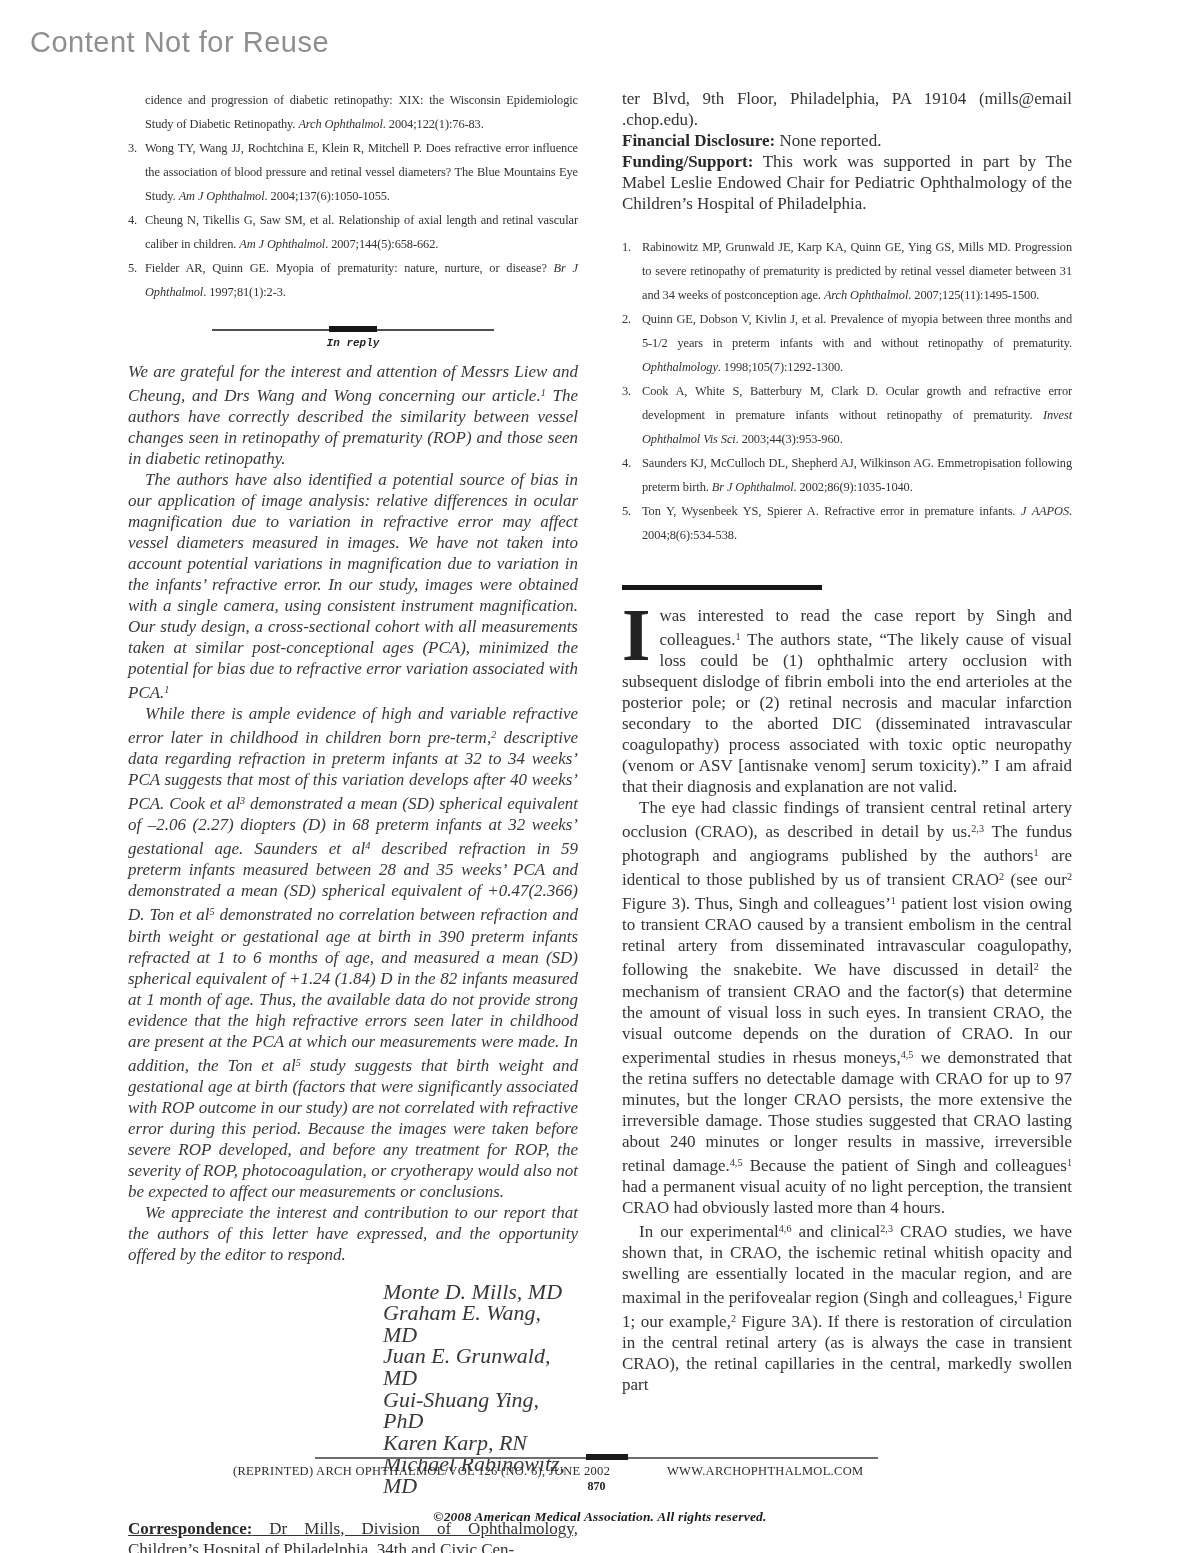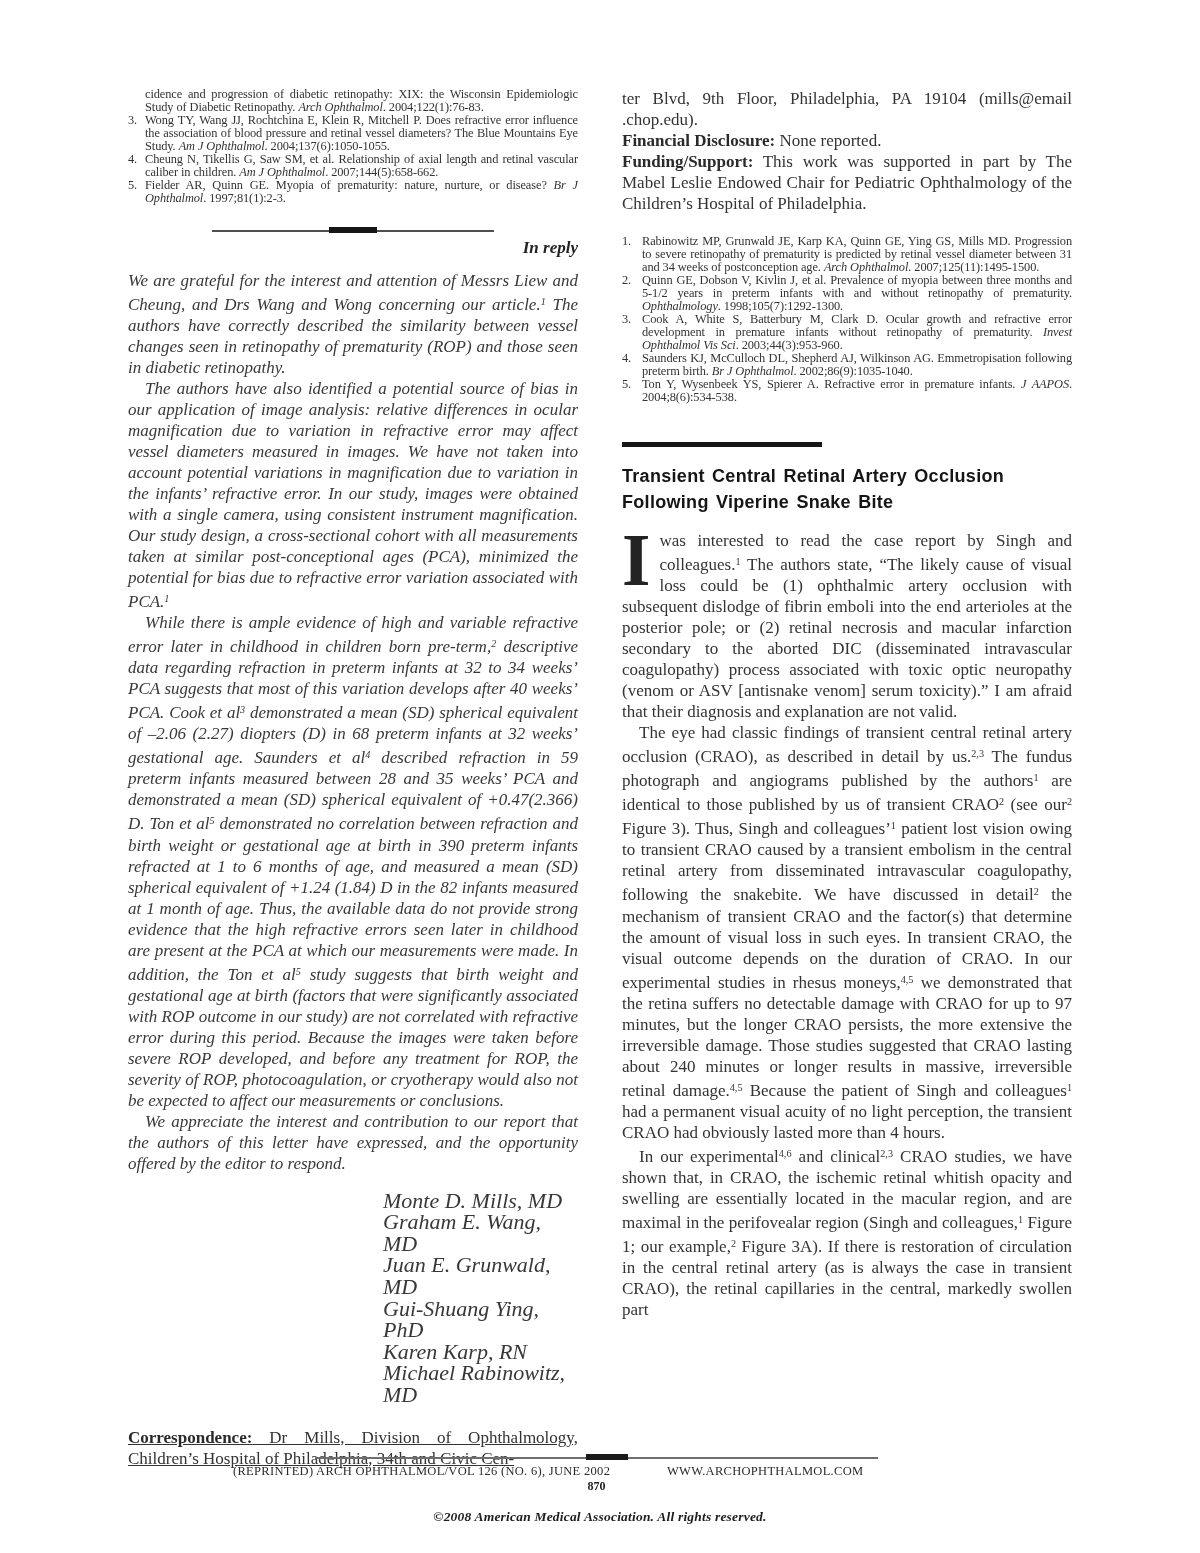--- a/index.html
+++ b/index.html
@@ -5,32 +5,32 @@
   html,body{margin:0;padding:0;background:#fff;}
   .page{position:relative;width:1200px;height:1553px;background:#fff;overflow:hidden;
         font-family:"Liberation Serif","DejaVu Serif",serif;color:#333;}
   .watermark{position:absolute;left:30px;top:26px;font-family:"Liberation Sans",sans-serif;
         font-size:29px;color:#8f8f8f;letter-spacing:.5px;}
   .col{position:absolute;top:88px;width:450px;}
   .col-left{left:128px;}
   .col-right{left:622px;}
 
   
-  .refs{font-size:12.4px;line-height:13px;letter-spacing:-.1px;color:#333;}
+  .refs{font-size:12.4px;line-height:24px;letter-spacing:-.1px;color:#333;}
   .refs-cont{margin-left:17px;text-align:justify;}
   .ref{display:flex;}
   .ref-num{flex:0 0 17px;}
   .refs-right .ref-num{flex:0 0 20px;}
   .ref-text{flex:1;text-align:justify;}
   .refs-block-right{margin-top:21px;}
 
   
   .divider{position:relative;width:282px;height:2px;background:#4f4f4f;margin:25px auto 0;}
   .divider-thick{position:absolute;left:calc(50% - 24px);top:-3px;width:48px;height:6px;background:#161616;}
-  .reply-label{margin-top:6px;text-align:right;font-style:italic;font-weight:bold;font-size:17px;color:#232323;}
+  .reply-label{margin-top:6px;text-align:center;font-style:italic;font-weight:bold;font-size:11px;color:#232323;font-family:Liberation Mono, monospace;}
   .reply-body{margin-top:12px;font-style:italic;font-size:17px;line-height:21px;color:#383838;}
   .reply-body p{margin:0;text-align:justify;}
   .reply-body p + p{text-indent:17px;}
   .signatures{margin-top:16px;margin-left:255px;font-style:italic;font-size:22px;line-height:21.6px;color:#383838;}
   .corr{margin:21px 0 0;font-size:17px;line-height:21px;text-align:justify;text-decoration:underline;}
 
   
   .body-p{margin:0;font-size:17px;line-height:21px;text-align:justify;}
   .section-bar{margin-top:38px;width:200px;height:5px;background:#161616;}
   .section-heading{margin:16px 0 0;font-family:"Liberation Sans",sans-serif;font-weight:700;
@@ -54,20 +54,21 @@
   .footer-page{position:absolute;top:1479px;left:315px;width:563px;text-align:center;
         font-weight:bold;font-size:12px;color:#222;}
   .footer-copy{position:absolute;top:1509px;left:128px;width:944px;text-align:center;
         font-weight:bold;font-size:13.5px;color:#1c1c1c;letter-spacing:.2px;font-style:italic;}
 </style>
 </head>
 <body>
 
 <div class="page">
 
+  <div class="watermark">Content Not for Reuse</div>
 
   <div class="col col-left">
     <div class="refs refs-cont"><span>cidence and progression of diabetic retinopathy: XIX: the Wisconsin Epidemiologic Study of Diabetic Retinopathy. </span><span class="seg-i">Arch Ophthalmol</span><span>. 2004;122(1):76-83.</span></div>
 
     <div class="refs">
 
         <div class="ref">
           <span class="ref-num">3.</span>
           <span class="ref-text"><span>Wong TY, Wang JJ, Rochtchina E, Klein R, Mitchell P. Does refractive error influence the association of blood pressure and retinal vessel diameters? The Blue Mountains Eye Study. </span><span class="seg-i">Am J Ophthalmol</span><span>. 2004;137(6):1050-1055.</span></span>
         </div>
@@ -145,26 +146,20 @@
         </div>
 
         <div class="ref">
           <span class="ref-num">5.</span>
           <span class="ref-text"><span>Ton Y, Wysenbeek YS, Spierer A. Refractive error in premature infants. </span><span class="seg-i">J AAPOS</span><span>. 2004;8(6):534-538.</span></span>
         </div>
       </div>
 
     <div class="section-bar"></div>
 
-    <h2 class="section-heading">
-
-        <span style="display:block">Transient Central Retinal Artery Occlusion</span>
-
-        <span style="display:block">Following Viperine Snake Bite</span>
-      </h2>
 
     <div class="letter-body">
       <p class="body-p">
         <span class="dropcap">I</span><span><span>was interested to read the case report by Singh and colleagues.</span><span class="seg-s">1</span><span> The authors state, “The likely cause of visual loss could be (1) ophthalmic artery occlusion with subsequent dislodge of fibrin emboli into the end arterioles at the posterior pole; or (2) retinal necrosis and macular infarction secondary to the aborted DIC (disseminated intravascular coagulopathy) process associated with toxic optic neuropathy (venom or ASV [antisnake venom] serum toxicity).” I am afraid that their diagnosis and explanation are not valid.</span></span>
       </p>
       <div>
 
           <p class="body-p indent"><span>The eye had classic findings of transient central retinal artery occlusion (CRAO), as described in detail by us.</span><span class="seg-s">2,3</span><span> The fundus photograph and angiograms published by the authors</span><span class="seg-s">1</span><span> are identical to those published by us of transient CRAO</span><span class="seg-s">2</span><span> (see our</span><span class="seg-s">2</span><span> Figure 3). Thus, Singh and colleagues’</span><span class="seg-s">1</span><span> patient lost vision owing to transient CRAO caused by a transient embolism in the central retinal artery from disseminated intravascular coagulopathy, following the snakebite. We have discussed in detail</span><span class="seg-s">2</span><span> the mechanism of transient CRAO and the factor(s) that determine the amount of visual loss in such eyes. In transient CRAO, the visual outcome depends on the duration of CRAO. In our experimental studies in rhesus moneys,</span><span class="seg-s">4,5</span><span> we demonstrated that the retina suffers no detectable damage with CRAO for up to 97 minutes, but the longer CRAO persists, the more extensive the irreversible damage. Those studies suggested that CRAO lasting about 240 minutes or longer results in massive, irreversible retinal damage.</span><span class="seg-s">4,5</span><span> Because the patient of Singh and colleagues</span><span class="seg-s">1</span><span> had a permanent visual acuity of no light perception, the transient CRAO had obviously lasted more than 4 hours.</span></p>
 
           <p class="body-p indent"><span>In our experimental</span><span class="seg-s">4,6</span><span> and clinical</span><span class="seg-s">2,3</span><span> CRAO studies, we have shown that, in CRAO, the ischemic retinal whitish opacity and swelling are essentially located in the macular region, and are maximal in the perifovealar region (Singh and colleagues,</span><span class="seg-s">1</span><span> Figure 1; our example,</span><span class="seg-s">2</span><span> Figure 3A). If there is restoration of circulation in the central retinal artery (as is always the case in transient CRAO), the retinal capillaries in the central, markedly swollen part</span></p>

